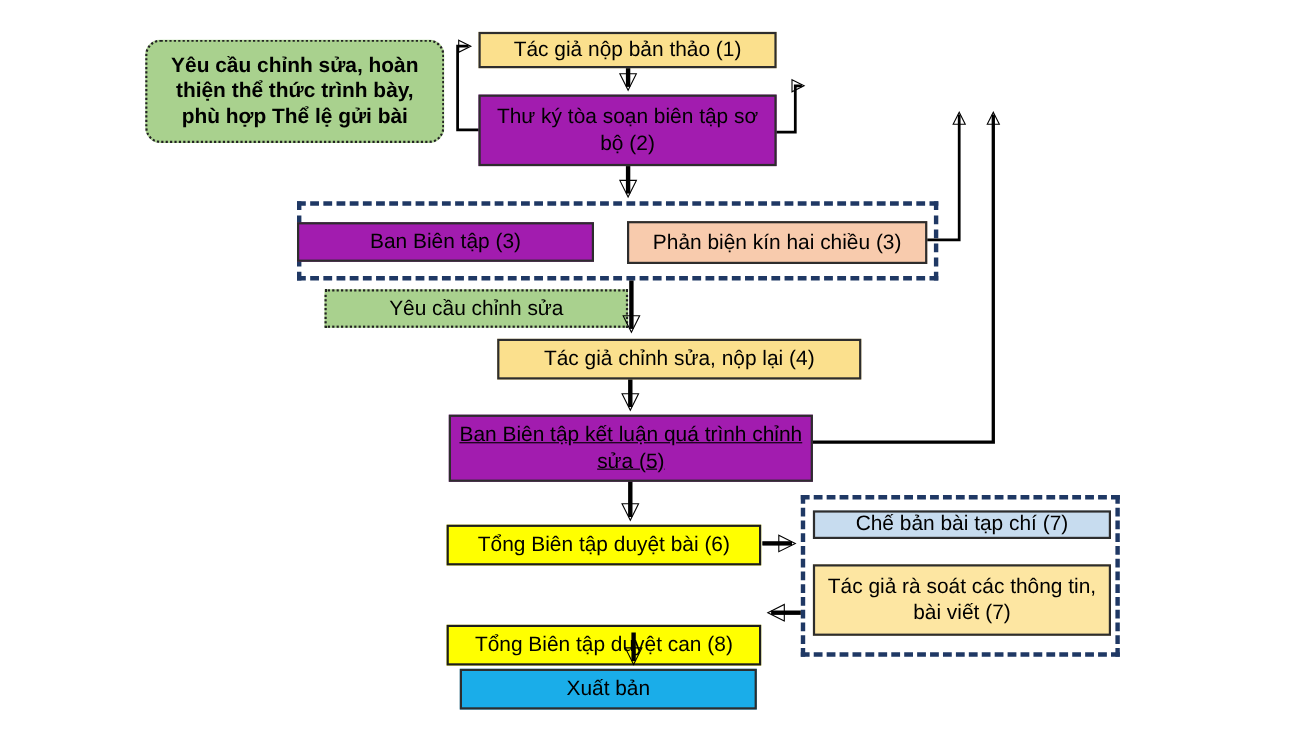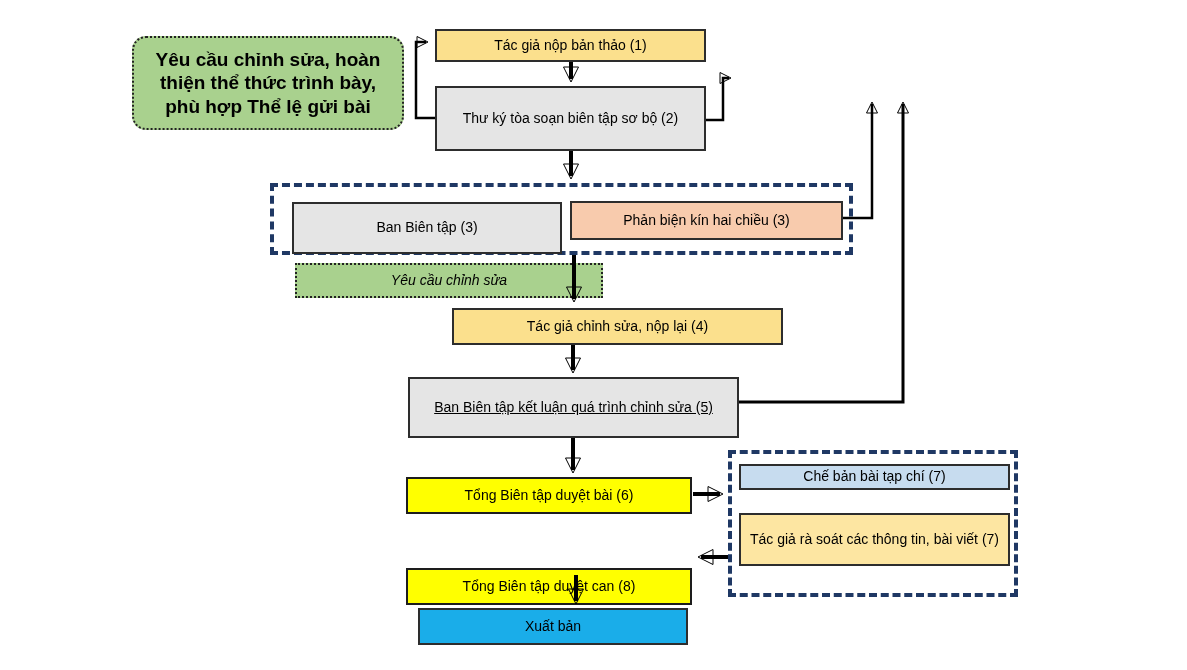--- a/index.html
+++ b/index.html
@@ -11,29 +11,29 @@
     overflow:hidden;
   }
   .node{
     position:absolute;
     box-sizing:border-box;
     display:flex;
     align-items:center;
     justify-content:center;
     text-align:center;
     color:#000000;
-    font-size:14px;
+    font-size:19px;
     line-height:1.22;
     border:2px solid #2d2d2d;
     padding:1px 6px;
     z-index:2;
   }
   .gold   {background:#FBE08D;}
   .gold2  {background:#FDE6A2;}
-  .blue   {background:#e5e5e5;}
+  .blue   {background:#a21caf;}
   .blue2  {background:#C7DCEF;}
   .green  {background:#A9D18E;}
   .salmon {background:#F8CBAD;text-align:center;}
   .yellow {background:#FFFF00;border-color:#1d1d1d;}
   .cyan   {background:#1AADE9;}
   .note{
     border:2px dotted #222222;
   }
   .note-bold{font-weight:bold;border-radius:14px;}
   .dashed-container{
@@ -62,35 +62,35 @@
   <div class="dashed-container" style="left:270px;top:183px;width:583px;height:72px;"></div>
   <div class="dashed-container" style="left:728px;top:450px;width:290px;height:147px;"></div>
 
   <div class="node green note note-bold" style="left:132px;top:36px;width:272px;height:94px;font-size:19px;">Yêu cầu chỉnh sửa, hoàn thiện thể thức trình bày, phù hợp Thể lệ gửi bài</div>
 
   <div class="node gold" style="left:435px;top:29px;width:271px;height:33px;">Tác giả nộp bản thảo (1)</div>
 
   <div class="node blue" style="left:435px;top:86px;width:271px;height:65px;">Thư ký tòa soạn biên tập sơ bộ (2)</div>
 
 
-  <div class="node blue" style="left:292px;top:202px;width:270px;height:52px;">Ban Biên tập (3)</div>
+  <div class="node blue" style="left:270px;top:202px;width:270px;height:36px;">Ban Biên tập (3)</div>
 
   <div class="node salmon" style="left:570px;top:201px;width:273px;height:39px;">Phản biện kín hai chiều (3)</div>
 
-  <div class="node green note" style="left:295px;top:263px;width:308px;height:35px;font-style:italic;">Yêu cầu chỉnh sửa</div>
+  <div class="node green note" style="left:295px;top:263px;width:276px;height:35px;">Yêu cầu chỉnh sửa</div>
 
   <div class="node gold" style="left:408px;top:308px;width:331px;height:37px;margin-left:44px;">Tác giả chỉnh sửa, nộp lại (4)</div>
 
   <div class="node blue" style="left:408px;top:377px;width:331px;height:61px;text-decoration:underline;">Ban Biên tập kết luận quá trình chỉnh sửa (5)</div>
 
   <div class="node yellow" style="left:406px;top:477px;width:286px;height:37px;">Tổng Biên tập duyệt bài (6)</div>
 
   <div class="node blue2" style="left:739px;top:464px;width:271px;height:26px;">Chế bản bài tạp chí (7)</div>
 
-  <div class="node gold2" style="left:739px;top:513px;width:271px;height:53px;">Tác giả rà soát các thông tin, bài viết (7)</div>
+  <div class="node gold2" style="left:739px;top:513px;width:271px;height:65px;">Tác giả rà soát các thông tin, bài viết (7)</div>
 
   <div class="node yellow" style="left:406px;top:568px;width:286px;height:37px;">Tổng Biên tập duyệt can (8)</div>
 
   <div class="node cyan" style="left:418px;top:608px;width:270px;height:37px;">Xuất bản</div>
 
   <svg class="arrows" width="1187" height="670" viewBox="0 0 1187 670">
     <defs>
       <marker id="ah-big" markerUnits="userSpaceOnUse" markerWidth="18" markerHeight="18" refX="13" refY="9" orient="auto">
         <path d="M1,1.5 L16,9 L1,16.5 z" fill="#000000" stroke="none"></path>
       </marker>

